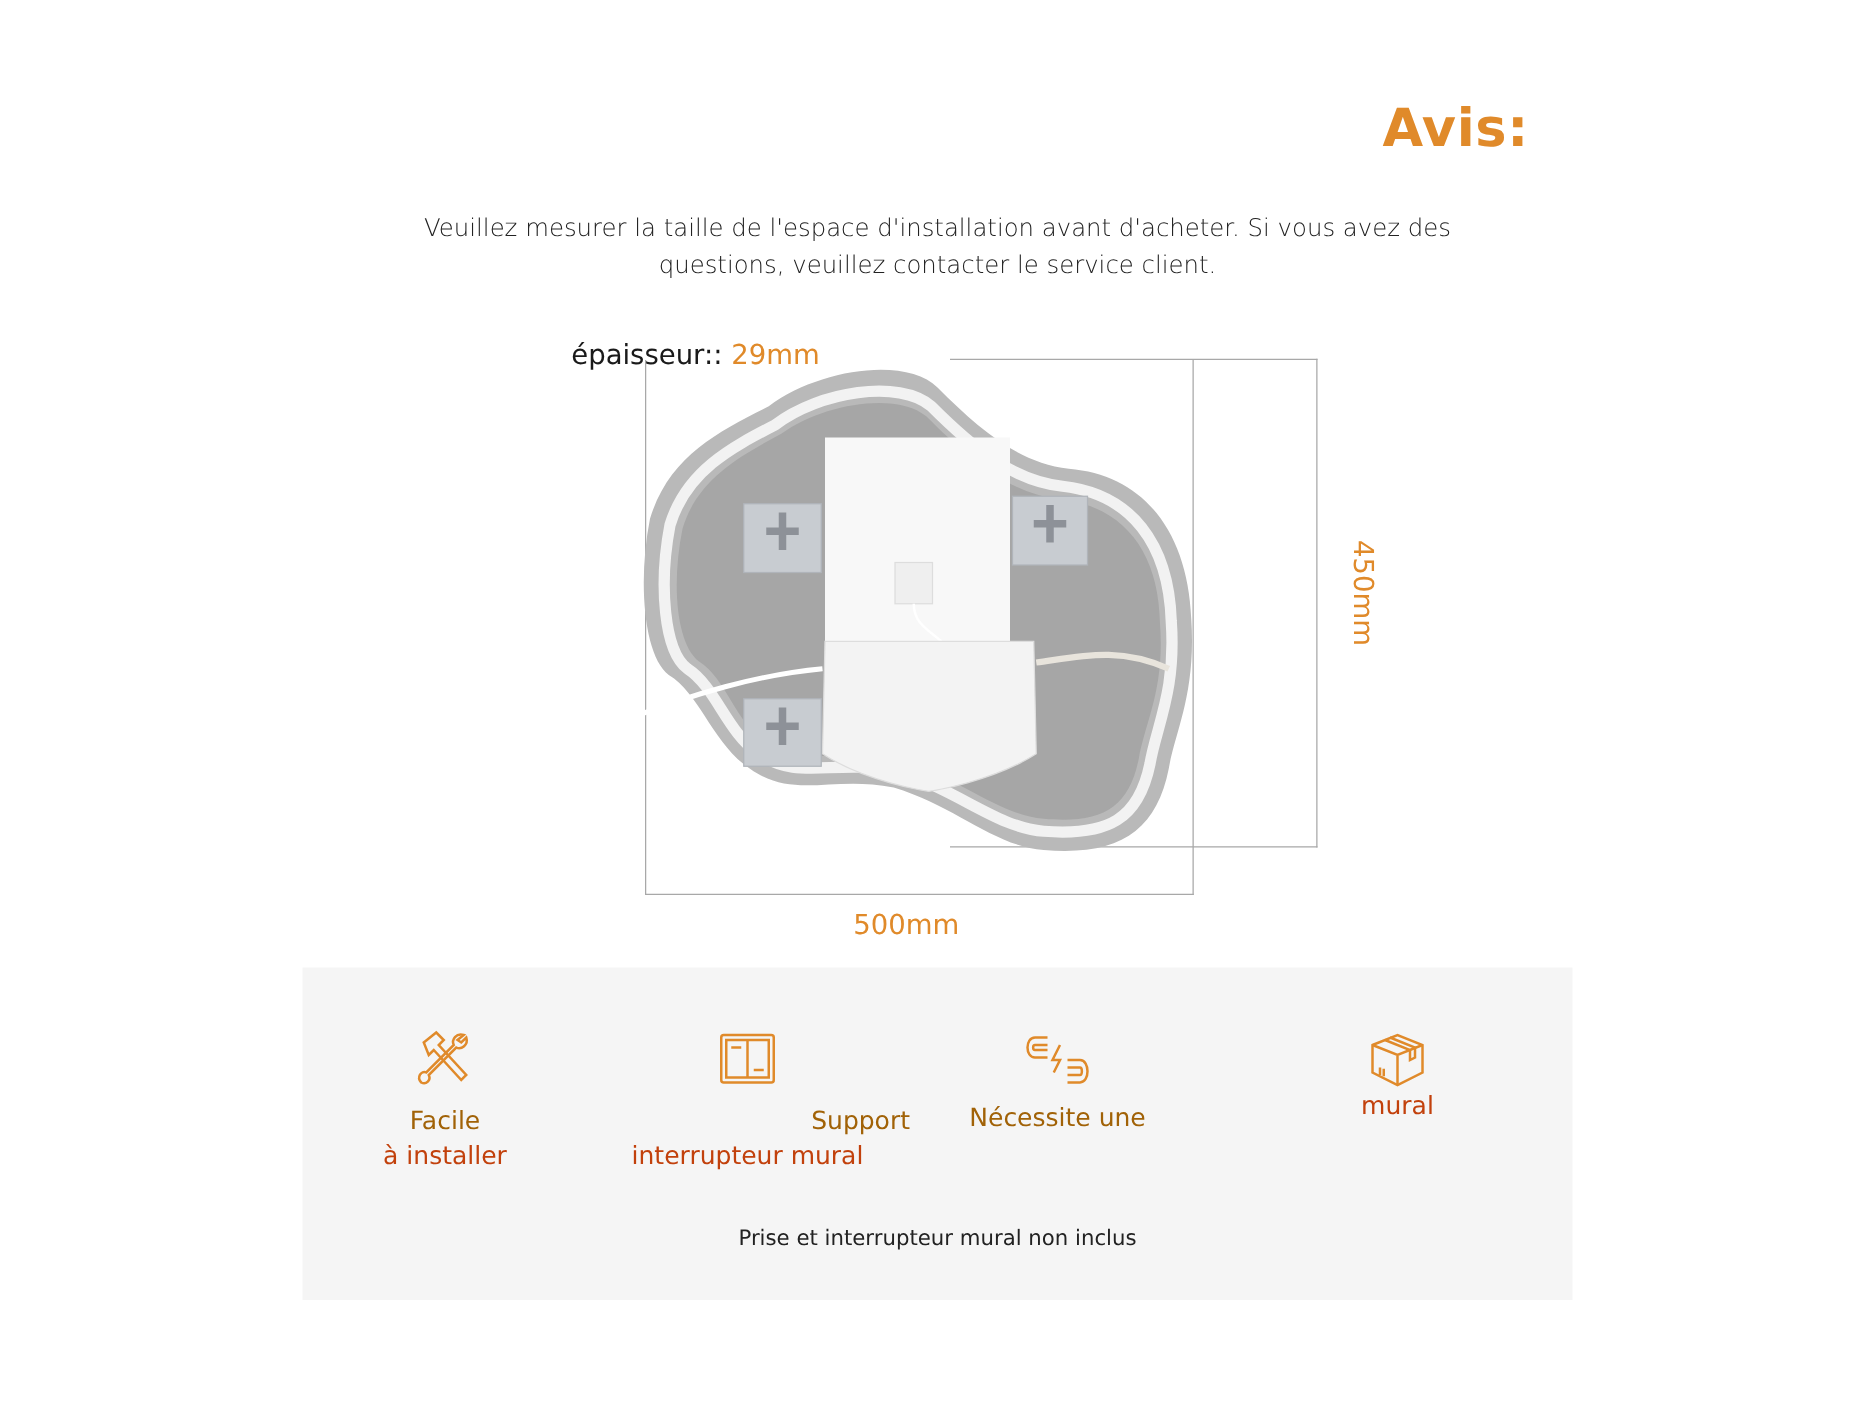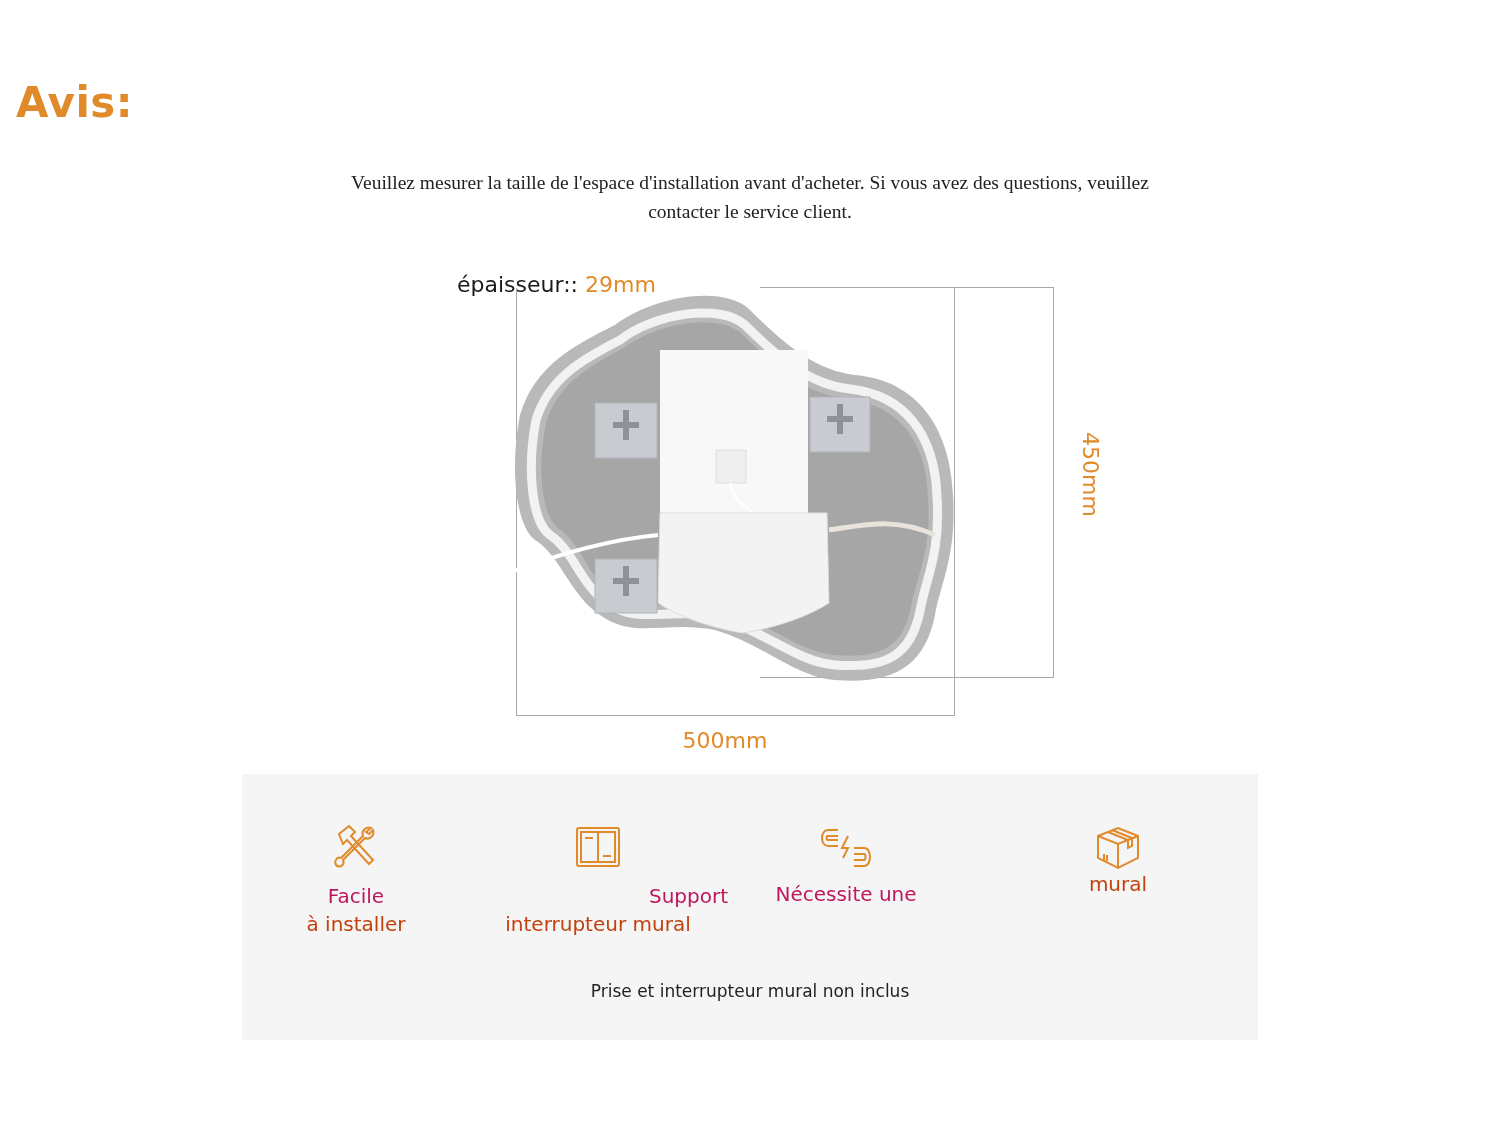--- a/index.html
+++ b/index.html
@@ -1,26 +1,26 @@
 <!DOCTYPE html>
 <html><head>
 <meta charset="utf-8">
 <style>
   html, body { margin: 0; padding: 0; }
   body {
     width: 1500px; height: 1125px; background: #ffffff; position: relative; overflow: hidden;
     font-family: "DejaVu Sans", sans-serif; color: #1a1a1a;
   }
   .title {
-    position: absolute; left: 16px; width: 1223px; top: 78px; text-align: left;
+    position: absolute; left: 0; width: 1223px; top: 78px; text-align: right;
     font-size: 42px; font-weight: bold; color: #e08a2a; letter-spacing: 0.5px;
   }
   .intro {
     position: absolute; left: 320px; width: 860px; top: 168px; text-align: center;
-    font-size: 19.5px; line-height: 29px; color: #222; font-weight: 300; font-family: Liberation Serif, serif;
+    font-size: 19.5px; line-height: 29px; color: #222; font-weight: 300;
   }
   .thickness {
     position: absolute; left: 457px; top: 272px; font-size: 22px; color: #1a1a1a;
   }
   .thickness .val { color: #e08a2a; }
   .dimbox-w {
     position: absolute; left: 516px; top: 288px; width: 439px; height: 428px;
     border: 1px solid #a8a8a8; box-sizing: border-box; border-top: none;
   }
   .dimbox-h {
@@ -36,21 +36,21 @@
     font-size: 22px; color: #e08a2a; transform: rotate(90deg); transform-origin: center center;
   }
   .mirror { position: absolute; left: 495px; top: 285px; width: 470px; height: 420px; }
   .panel {
     position: absolute; left: 242px; top: 774px; width: 1016px; height: 266px; background: #f5f5f5;
   }
   .feature {
     position: absolute; top: 50px; width: 260px; text-align: center;
   }
   .feature .icon { display: block; margin: 0 auto; }
-  .feature .l1 { font-size: 20px; color: #be185d; line-height: 28px; margin-top: 10px; }
+  .feature .l1 { font-size: 20px; color: #a16207; line-height: 28px; margin-top: 10px; }
   .feature .l2 { font-size: 20px; color: #c2410c; line-height: 28px; }
   .footnote {
     position: absolute; left: 0; width: 1016px; top: 207px; text-align: center; font-size: 17px; color: #222;
   }
 </style>
 </head>
 <body>
 
 <div class="title">Avis:</div>
 <div class="intro">Veuillez mesurer la taille de l'espace d'installation avant d'acheter. Si vous avez des questions, veuillez contacter le service client.</div>

